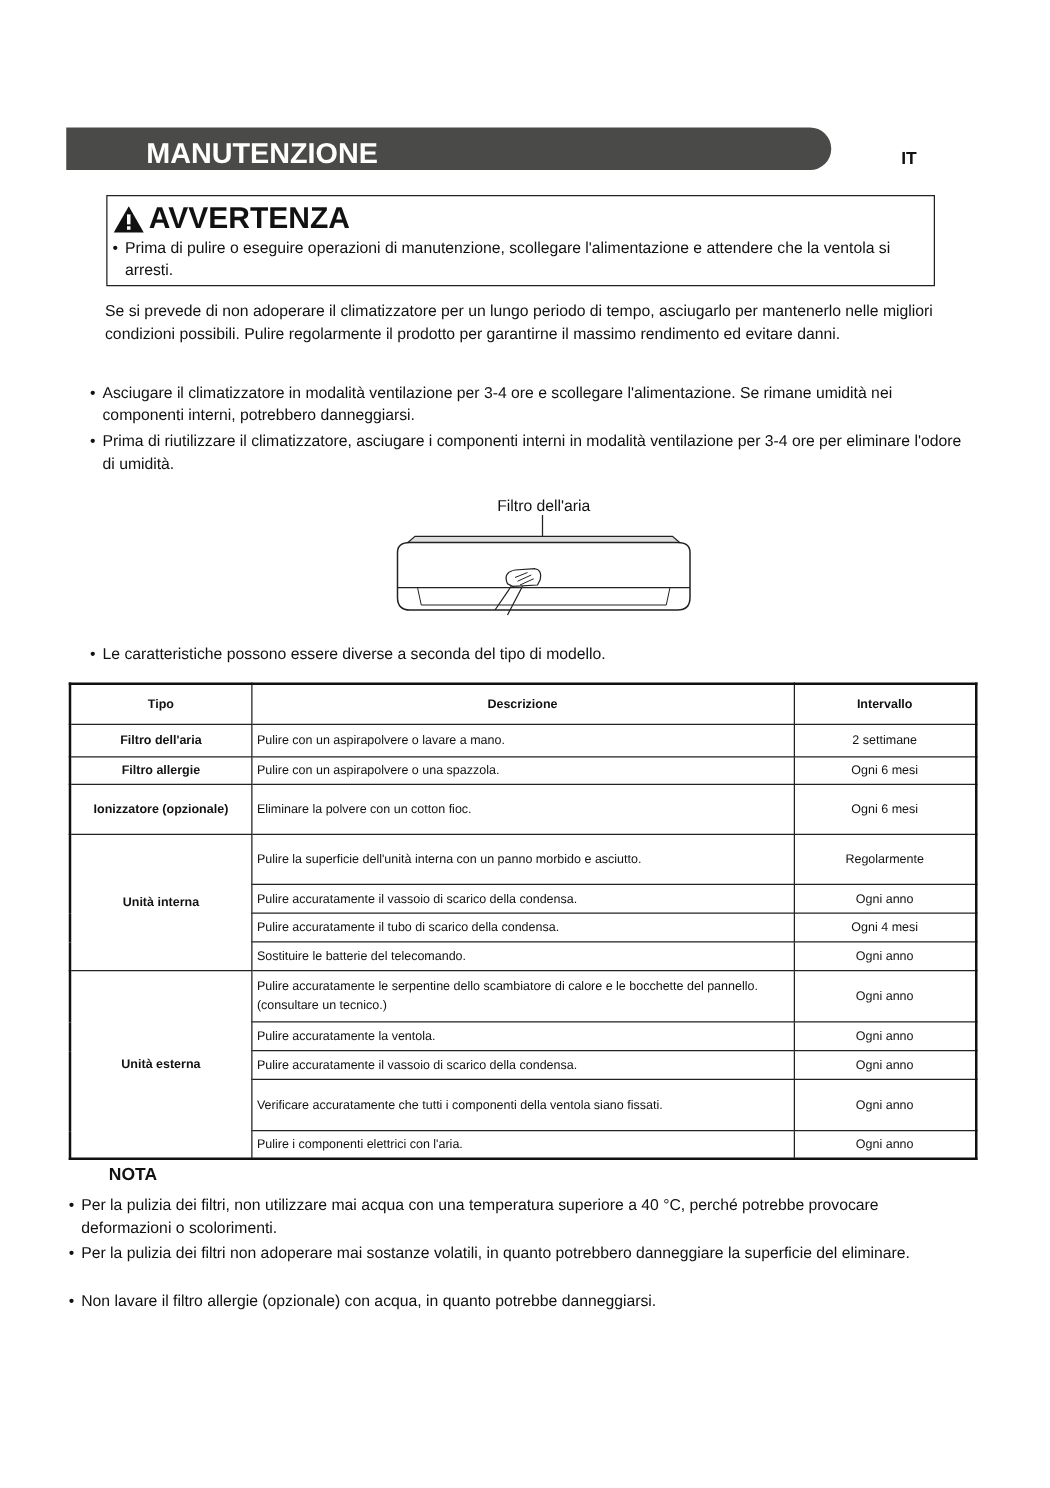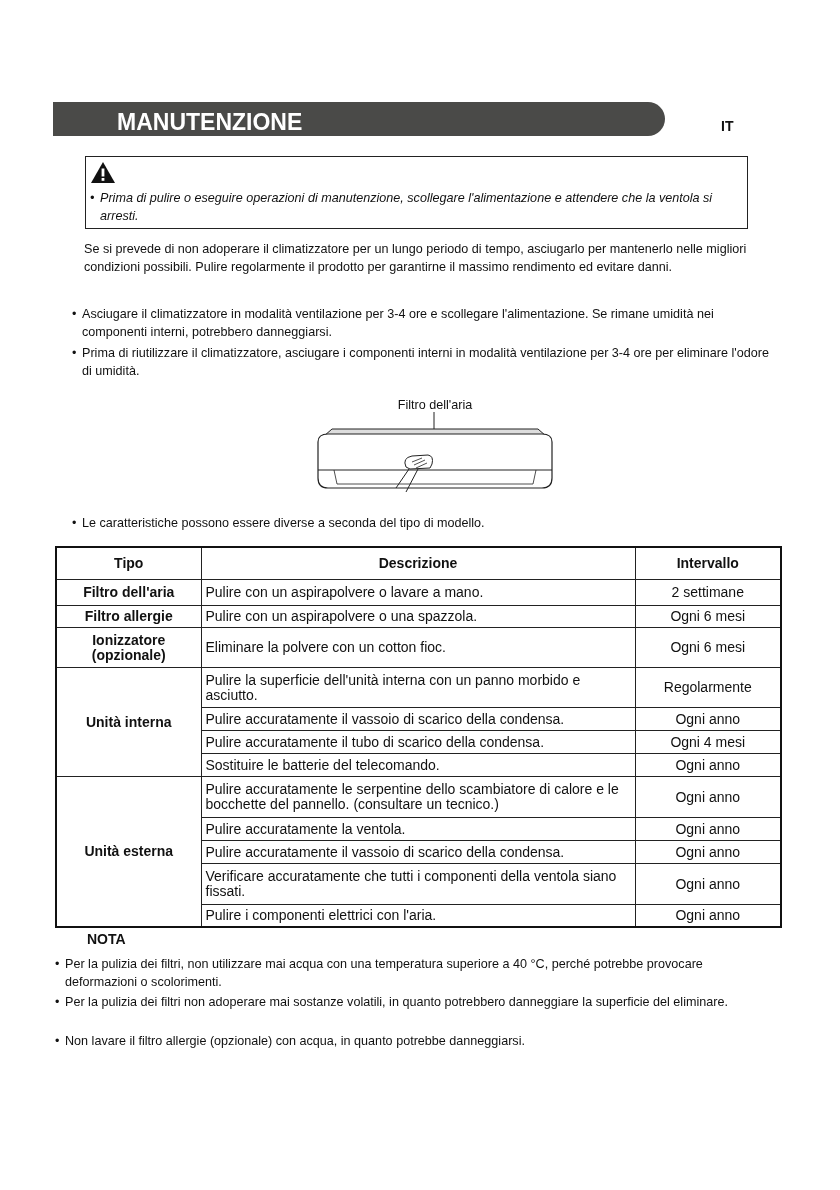--- a/index.html
+++ b/index.html
@@ -23,36 +23,36 @@
   .warn-box {
     left: 85px; top: 156px; width: 663px; height: 73px;
     border: 1.2px solid #222; box-sizing: border-box;
   }
   .warn-title {
     left: 90px; top: 161px; font-size: 24px; font-weight: bold; line-height: 28px;
     display: flex; align-items: center;
   }
   .warn-title svg { margin-right: 3px; }
   .warn-text {
-    left: 90px; top: 189px; width: 650px; font-size: 12.6px; line-height: 18px; font-style: italic;
+    left: 90px; top: 189px; width: 650px; font-size: 12.6px; line-height: 18px;
   }
   .para {
     left: 84px; width: 700px; font-size: 12.6px; line-height: 18px;
   }
   .bullet {
     left: 72px; width: 700px; font-size: 12.6px; line-height: 18px;
     padding-left: 10px; text-indent: -10px; box-sizing: border-box;
   }
   .bullet::before { content: "\2022"; display: inline-block; width: 10px; text-indent: 0; }
   .fig-label {
     left: 335px; top: 397px; width: 200px; text-align: center; font-size: 12.6px; line-height: 16px;
   }
   table.maint {
     position: absolute; left: 55px; top: 546px; width: 725px;
-    border-collapse: collapse; font-size: 14px; table-layout: fixed;
+    border-collapse: collapse; font-size: 10px; table-layout: fixed;
   }
   table.maint td, table.maint th {
     border: 1px solid #222; padding: 0 4px; line-height: 15px; vertical-align: middle;
   }
   table.maint { border: 2px solid #111; }
   table.maint th { font-weight: bold; text-align: center; height: 31px; }
   table.maint td.type { font-weight: bold; text-align: center; }
   table.maint td.iv { text-align: center; }
   .thick-top td { border-top: 2px solid #111; }
   .nota-title {
@@ -66,20 +66,21 @@
 <div class="abs header-title">MANUTENZIONE</div>
 <div class="abs lang">IT</div>
 
 <div class="abs warn-box"></div>
 <div class="abs warn-title">
   <svg width="26" height="23" viewBox="0 0 26 23">
     <polygon points="13,1 25,22 1,22" fill="#111"></polygon>
     <rect x="11.6" y="7.5" width="2.8" height="8" fill="#fff"></rect>
     <rect x="11.6" y="17" width="2.8" height="2.8" fill="#fff"></rect>
   </svg>
+  <span>AVVERTENZA</span>
 </div>
 <div class="abs warn-text bullet" style="left:90px; width:650px;">Prima di pulire o eseguire operazioni di manutenzione, scollegare l'alimentazione e attendere che la ventola si arresti.</div>
 
 <div class="abs para" style="top:240px;">Se si prevede di non adoperare il climatizzatore per un lungo periodo di tempo, asciugarlo per mantenerlo nelle migliori condizioni possibili. Pulire regolarmente il prodotto per garantirne il massimo rendimento ed evitare danni.</div>
 
 <div class="abs bullet" style="top:305px;">Asciugare il climatizzatore in modalità ventilazione per 3-4 ore e scollegare l'alimentazione. Se rimane umidità nei componenti interni, potrebbero danneggiarsi.</div>
 <div class="abs bullet" style="top:344px;">Prima di riutilizzare il climatizzatore, asciugare i componenti interni in modalità ventilazione per 3-4 ore per eliminare l'odore di umidità.</div>
 
 <div class="abs fig-label">Filtro dell'aria</div>
 <svg class="abs" style="left:310px; top:412px;" width="250" height="84" viewBox="0 0 250 84">

